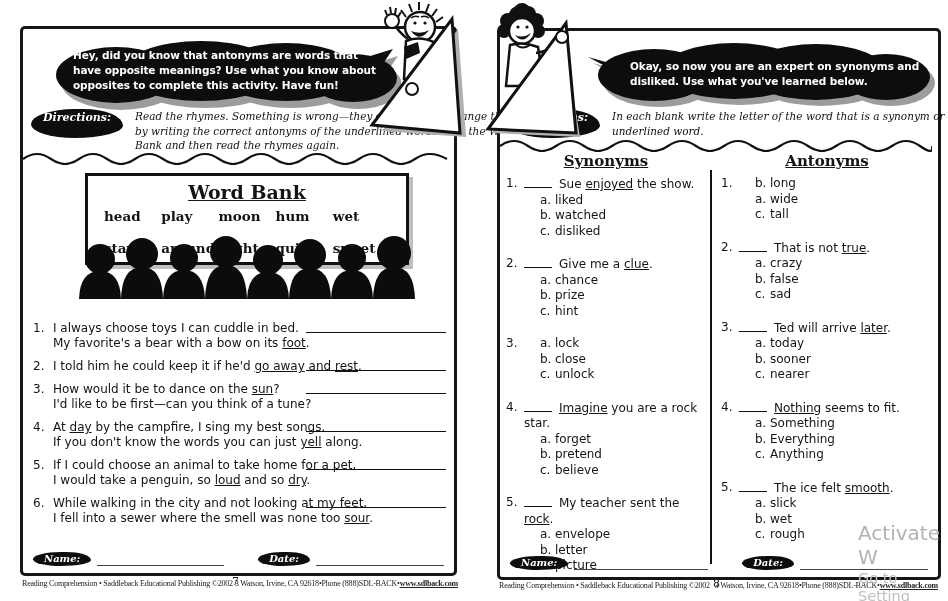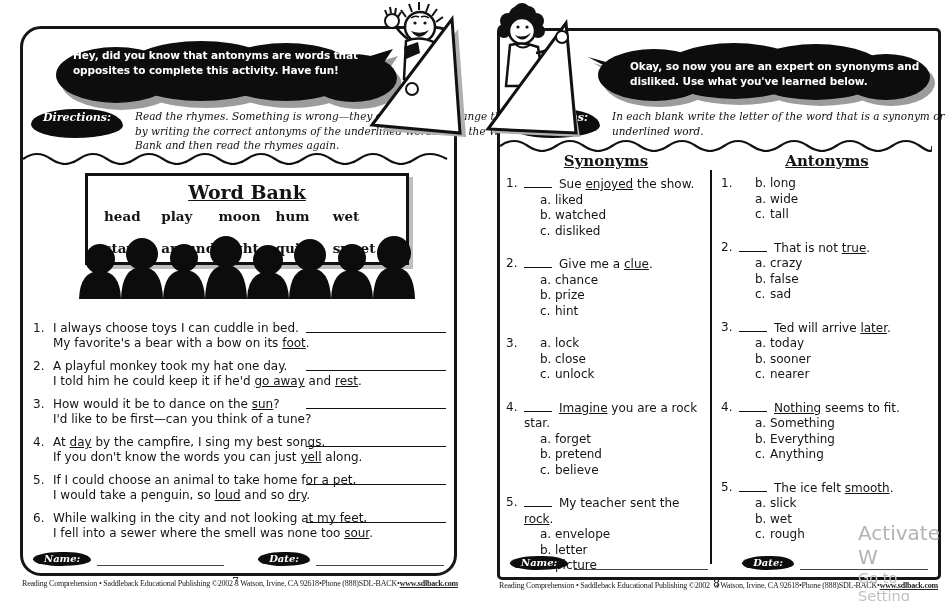--- a/index.html
+++ b/index.html
@@ -1,21 +1,21 @@
 <!DOCTYPE html>
 <html><head>
 <meta charset="utf-8">
 <style>
   html,body{margin:0;padding:0;}
   body{
     position:relative;width:948px;height:601px;background:#ffffff;
     font-family:"DejaVu Sans",sans-serif;color:#141414;overflow:hidden;
   }
   .page{position:absolute;background:#fff;border:3px solid #161616;border-radius:5px;}
-  #page-left{left:20px;top:26px;width:431px;height:544px;border-radius:21px;}
+  #page-left{left:20px;top:26px;width:431px;height:544px;}
   #page-right{left:497px;top:28px;width:438px;height:546px;}
   .abs{position:absolute;}
 
   
   .bubble-text{
     position:absolute;color:#fff;font-weight:bold;
     font-size:10.5px;line-height:15px;letter-spacing:-0.1px;
     font-family:"DejaVu Sans",sans-serif;
   }
   .bubble-text span{display:block;white-space:nowrap;}
@@ -103,20 +103,21 @@
       <g fill="#0d0d0d">
         <polygon points="300,30 352,14 322,58"></polygon>
         <ellipse cx="75" cy="40" rx="60" ry="28"></ellipse>
           <ellipse cx="160" cy="36" rx="78" ry="30"></ellipse>
         <ellipse cx="245" cy="37" rx="70" ry="29"></ellipse>
           <ellipse cx="312" cy="43" rx="44" ry="24"></ellipse>
       </g>
     </svg>
     <div class="bubble-text" style="left:32px;top:13px;">
       <span>Hey, did you know that antonyms are words that</span>
+      <span>have opposite meanings? Use what you know about</span>
       <span>opposites to complete this activity. Have fun!</span>
     </div>
   </div>
 
   <svg class="abs" style="left:335px;top:-28px;z-index:5;" width="118" height="142" viewBox="0 0 118 142">
     <polygon points="24,130 100,28 108,136" fill="#b0b0b0"></polygon>
     <path d="M48 16 l-5 -7 M54 11 l-3 -8 M61 9 l0 -8 M68 11 l3 -8 M74 15 l5 -7 M78 21 l7 -5" stroke="#111" stroke-width="2" fill="none"></path>
     <circle cx="62" cy="26" r="15" fill="#fff" stroke="#111" stroke-width="2.5"></circle>
     <circle cx="57" cy="22" r="1.6" fill="#111"></circle>
       <circle cx="67" cy="22" r="1.6" fill="#111"></circle>
@@ -199,21 +200,20 @@
 
   <div class="abs" style="left:8px;top:292px;width:417px;">
     <div class="item">
       <span class="inum">1.</span>
       <span class="iline"><span>I always choose toys I can cuddle in bed.</span></span>
       <span class="iline"><span>My favorite's a bear with a bow on its </span><u>foot</u><span>.</span></span>
       <span class="iblank"></span>
     </div>
     <div class="item">
       <span class="inum">2.</span>
-      <span class="iline"><span>A playful monkey took my hat one day.</span></span>
       <span class="iline"><span>I told him he could keep it if he'd </span><u>go away</u><span> and </span><u>rest</u><span>.</span></span>
       <span class="iblank"></span>
     </div>
     <div class="item">
       <span class="inum">3.</span>
       <span class="iline"><span>How would it be to dance on the </span><u>sun</u><span>?</span></span>
       <span class="iline"><span>I'd like to be first—can you think of a tune?</span></span>
       <span class="iblank"></span>
     </div>
     <div class="item">

